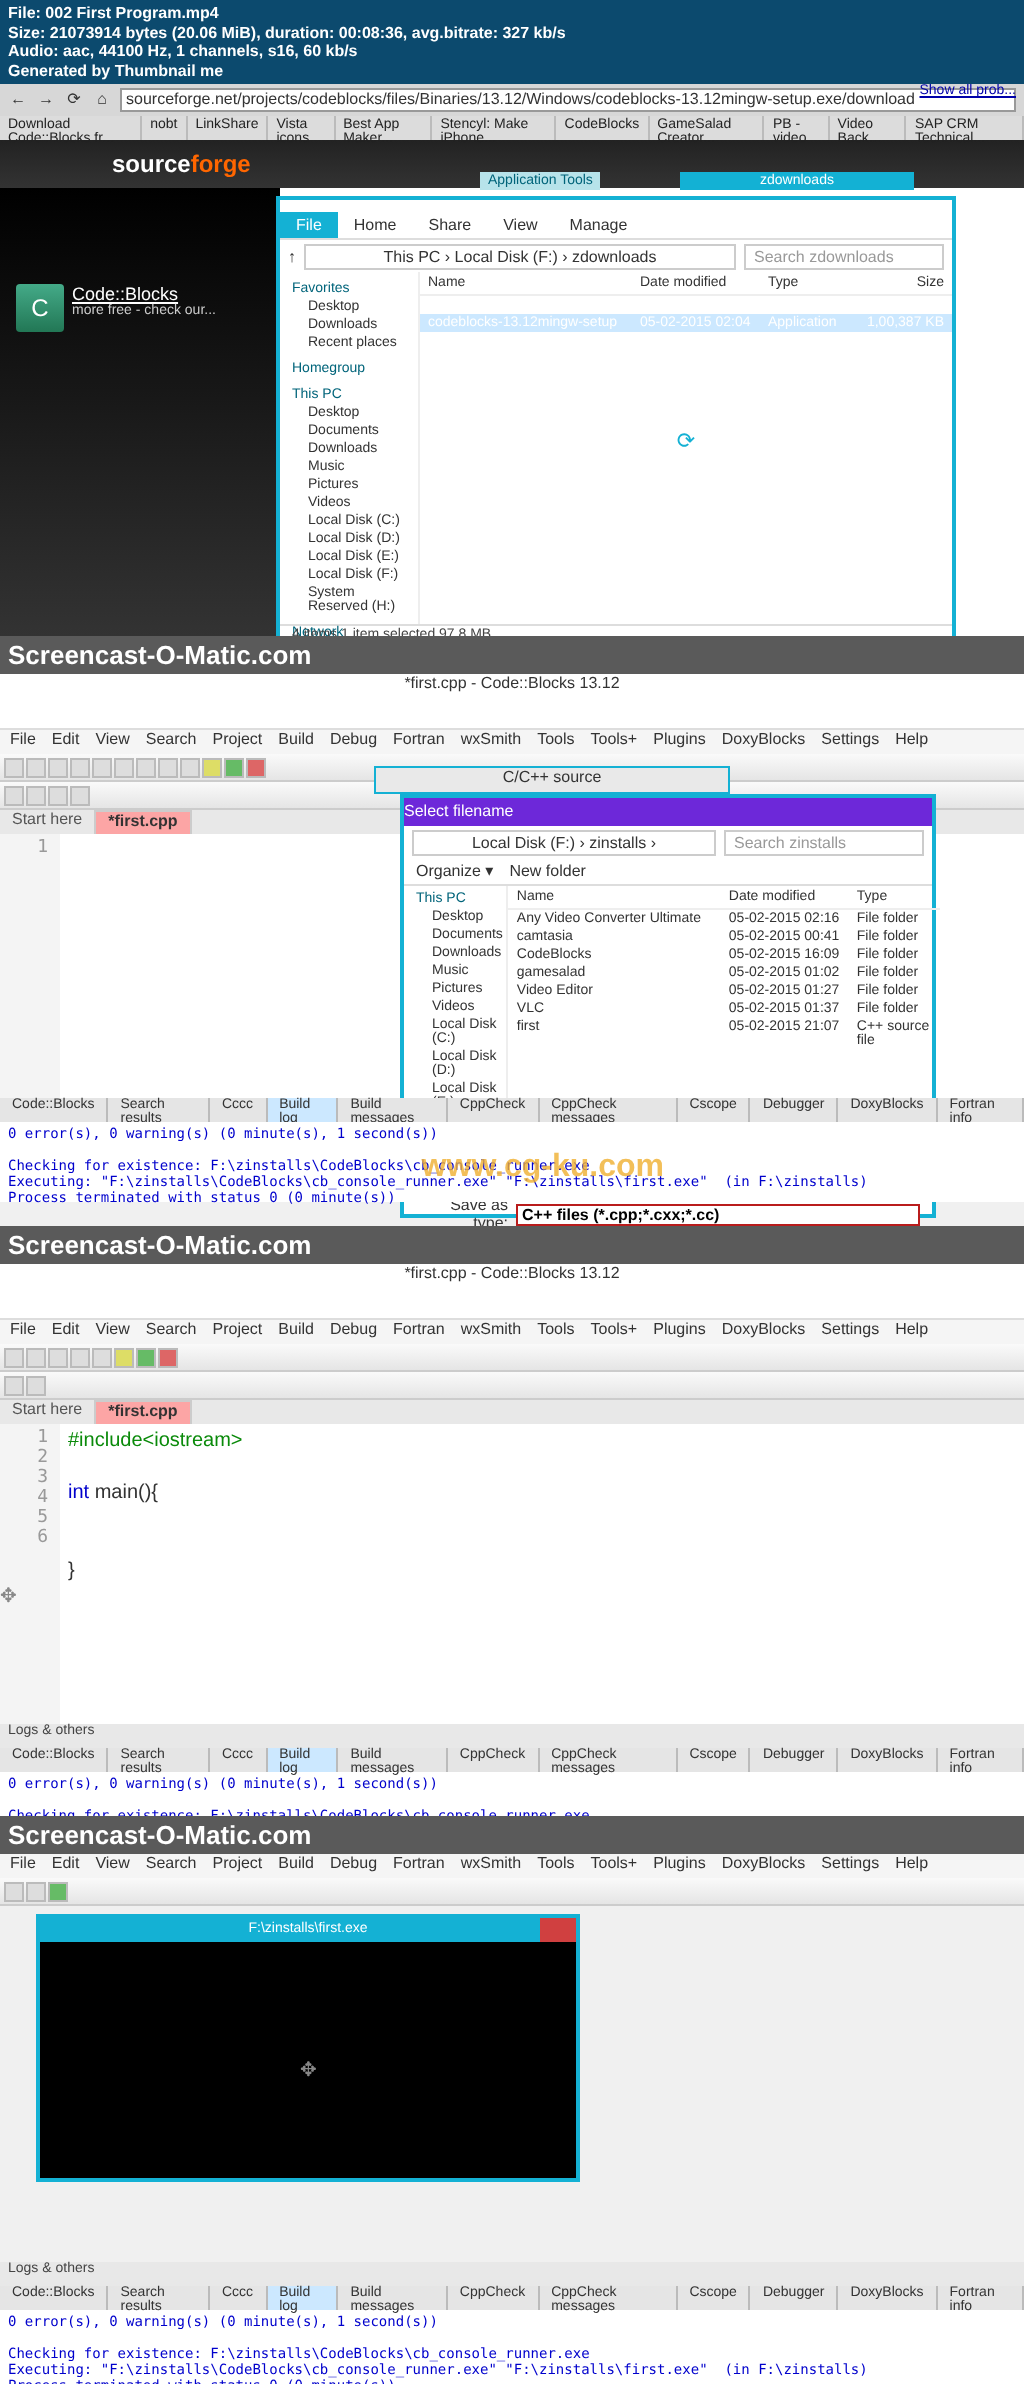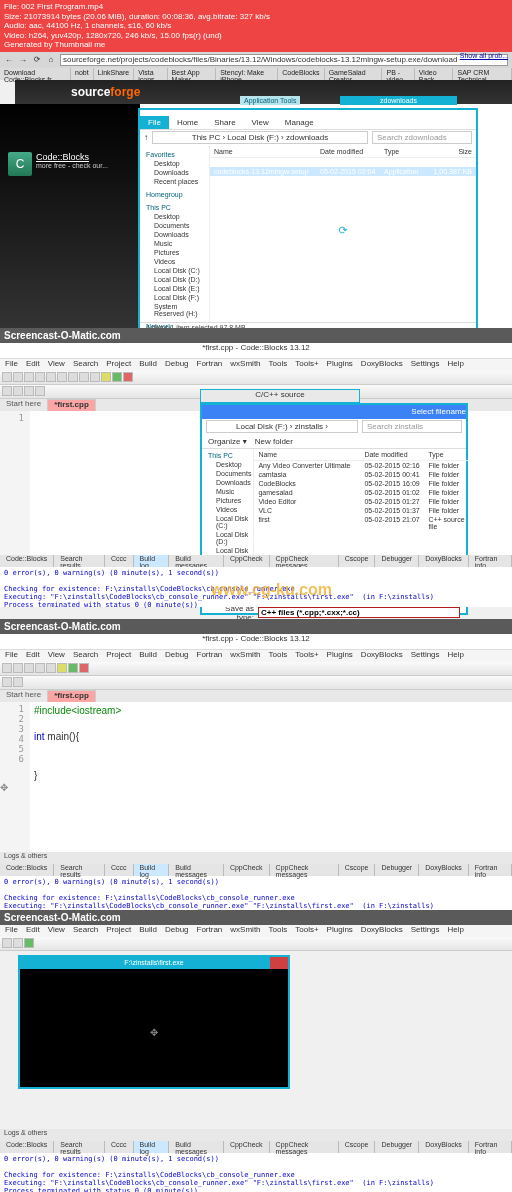--- a/index.html
+++ b/index.html
@@ -1,29 +1,29 @@
 <!DOCTYPE html>
 <html><head>
 <meta charset="utf-8">
 <style>
 * { margin: 0; padding: 0; box-sizing: border-box; font-family: "Segoe UI", Tahoma, sans-serif; }
 body { width: 512px; background: #000; color: #fff; font-size: 8px; }
 
-.video-meta { background: #ef4444; color: #fff; padding: 2px 4px; font-size: 8px; font-weight: normal; line-height: 1.2; }
-.screencast-bar { background: #5a5a5a; color: #fff; padding: 2px 4px; font-size: 10px; font-weight: bold; }
+.video-meta { background: #0c4a6e; color: #fff; padding: 2px 4px; font-size: 8px; font-weight: bold; line-height: 1.2; }
+.screencast-bar { background: #5a5a5a; color: #fff; padding: 2px 4px; font-size: 13px; font-weight: bold; }
 
 
 .panel { position: relative; width: 100%; overflow: hidden; }
 .panel1 { height: 276px; background: #f0f0f0; }
 .browser-bar { height: 16px; background: #d7d7d7; display: flex; align-items: center; padding: 0 4px; gap: 4px; }
 .browser-bar .url { flex: 1; background: #fff; border: 1px solid #999; height: 12px; font-size: 8px; padding: 0 2px; color: #333; }
 .nav-arrow { width: 10px; height: 10px; color: #333; text-align: center; line-height: 10px; }
 .tab-strip { height: 12px; background: #dcdcdc; display: flex; font-size: 7px; }
 .tab-strip .tab { padding: 1px 4px; border-right: 1px solid #bbb; color: #222; }
-.sf-header { height: 24px; background: linear-gradient(#222,#333); display: flex; align-items: center; padding-left: 56px; margin-left: 15px; }
+.sf-header { height: 24px; background: linear-gradient(#222,#333); display: flex; align-items: center; padding-left: 56px; }
 .sf-logo { color: #fff; font-size: 12px; font-weight: bold; }
 .sf-logo .orange { color: #ff6600; }
 .page-bg { display: flex; height: 224px; }
 .sidebar-promo { width: 140px; background: linear-gradient(#000,#333); padding: 8px; color: #fff; }
 .cb-badge { display: flex; gap: 4px; margin-top: 40px; }
 .cb-icon { width: 24px; height: 24px; background: linear-gradient(#4a8,#275); border-radius: 2px; display: flex; align-items: center; justify-content: center; color: #fff; font-size: 12px; }
 .cb-text { font-size: 9px; }
 .cb-text .t1 { text-decoration: underline; }
 .cb-text .t2 { font-size: 7px; color: #ccc; }
 
@@ -47,21 +47,21 @@
 .col-date { width: 64px; }
 .col-type { width: 46px; }
 .col-size { width: 50px; text-align: right; }
 .list-row { display: flex; font-size: 7px; padding: 1px 0; }
 .list-row div { padding: 0 4px; }
 .list-row.selected { background: #cce8ff; }
 .explorer-status { height: 14px; border-top: 1px solid #ddd; font-size: 7px; color: #444; padding: 1px 6px; }
 
 
 .cb-window { background: #f0f0f0; color: #333; }
-.cb-title { height: 16px; background: #fff; text-align: center; font-size: 8px; color: #333; border-bottom: 1px solid #ddd; }
+.cb-title { height: 28px; background: #fff; text-align: center; font-size: 8px; color: #333; border-bottom: 1px solid #ddd; }
 .cb-menu { height: 12px; display: flex; gap: 2px; padding: 0 2px; font-size: 8px; background: #f5f5f5; }
 .cb-menu span { padding: 0 3px; }
 .cb-toolbar { height: 14px; background: linear-gradient(#fafafa,#e5e5e5); border-bottom: 1px solid #ccc; display: flex; align-items: center; padding: 0 2px; gap: 1px; }
 .tb-icon { width: 10px; height: 10px; background: #ddd; border: 1px solid #bbb; }
 .cb-toolbar .green { background:#6b6; }
 .cb-toolbar .yellow { background:#dd6; }
 .cb-toolbar .red { background:#d66; }
 .cb-tabbar { height: 12px; display: flex; font-size: 8px; background: #e8e8e8; }
 .cb-filetab { background: #fca5a5; border: 1px solid #ccc; border-bottom: none; padding: 0 6px; font-weight: bold; }
 .cb-starttab { padding: 0 6px; color:#555; }
@@ -71,21 +71,21 @@
 .kw-gr { color: #0a8a0a; }
 .kw-bl { color: #0000cc; }
 .bottom-tabs { height: 12px; background: #e5e5e5; display: flex; font-size: 7px; }
 .bottom-tabs .bt { padding: 0 6px; border-right: 1px solid #bbb; color: #333; }
 .bottom-tabs .bt.active { background:#cce8ff; }
 .log-area { height: 40px; background: #fff; font-family: Consolas, monospace; font-size: 7px; color: #0000cc; padding: 2px 4px; white-space: pre-wrap; }
 .watermark { color: #f0b030; opacity: 0.8; font-size: 16px; position: absolute; right: 180px; bottom: 20px; font-weight: bold; }
 
 
 .save-dlg { position: absolute; top: 42px; left: 200px; width: 268px; height: 212px; background: #fff; border: 2px solid #14b1d4; }
-.save-title { height: 14px; background: #3b82f6; color: #fff; text-align: right; font-size: 8px; line-height: 14px; }
+.save-title { height: 14px; background: #6d28d9; color: #fff; text-align: left; font-size: 8px; line-height: 14px; }
 .save-toolbar { height: 14px; display: flex; font-size: 8px; padding: 2px 6px; color: #333; gap: 8px; border-bottom: 1px solid #ddd; }
 .save-body { display: flex; height: 140px; }
 .save-nav { width: 60px; font-size: 7px; padding: 2px; color: #333; border-right: 1px solid #eee; }
 .save-list { flex: 1; }
 .save-fields { padding: 2px 6px; font-size: 8px; color: #333; }
 .save-fields .row { display: flex; align-items: center; margin-bottom: 2px; }
 .save-fields .lbl { width: 50px; text-align: right; padding-right: 4px; }
 .save-fields input, .save-fields select { flex: 1; font-size: 8px; border: 1px solid #b91c1c; padding: 0 2px; font-weight: bold; }
 
 .bar-title2 { height: 14px; background: #e9e9e9; text-align: center; font-size: 8px; border: 1px solid #14b1d4; color:#333; }
@@ -99,21 +99,20 @@
 
 .show-all { position: absolute; right: 4px; top: 0; font-size: 7px; color: #00a; text-decoration: underline; }
 </style>
 </head>
 <body>
 
 <div class="video-meta">
   <div>File: 002 First Program.mp4</div>
   <div>Size: 21073914 bytes (20.06 MiB), duration: 00:08:36, avg.bitrate: 327 kb/s</div>
   <div>Audio: aac, 44100 Hz, 1 channels, s16, 60 kb/s</div>
-  <div>Video: h264, yuv420p, 1280x720, 246 kb/s, 15.00 fps(r) (und)</div>
   <div>Generated by Thumbnail me</div>
 </div>
 
 <div class="panel panel1">
   <div class="show-all">Show all prob...</div>
   <div class="browser-bar">
     <div class="nav-arrow">←</div>
     <div class="nav-arrow">→</div>
     <div class="nav-arrow">⟳</div>
     <div class="nav-arrow">⌂</div>
@@ -272,21 +271,21 @@
   </div>
   <div class="cb-tabbar">
     <div class="cb-starttab">Start here</div>
     <div class="cb-filetab">*first.cpp</div>
   </div>
   <div class="editor">
     <div class="gutter">1<br><br></div>
     <div class="code"></div>
   </div>
 
-  <div class="bar-title2" style="position:absolute;top:46px;left:200px;width:160px;">C/C++ source</div>
+  <div class="bar-title2" style="position:absolute;top:46px;left:187px;width:178px;">C/C++ source</div>
 
   <div class="save-dlg" style="top:60px;">
     <div class="save-title">Select filename</div>
     <div class="explorer-path">
       <div class="path-box">Local Disk (F:)  ›  zinstalls  ›</div>
       <div class="search-box">Search zinstalls</div>
     </div>
     <div class="save-toolbar">
       <span>Organize ▾</span>
       <span>New folder</span>

